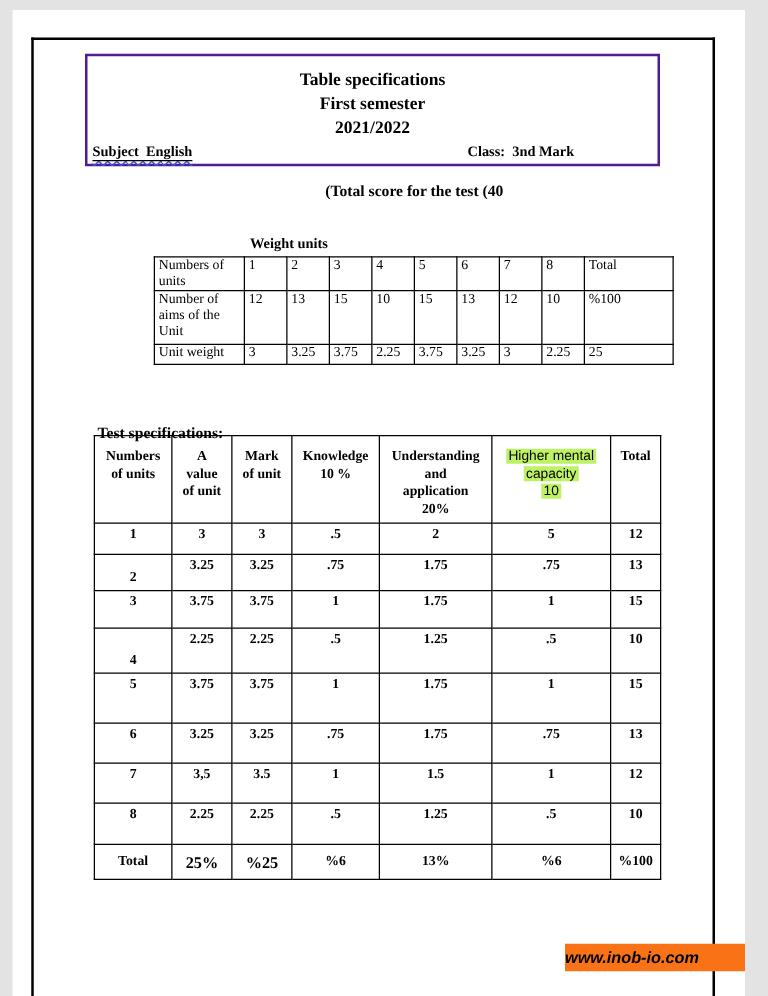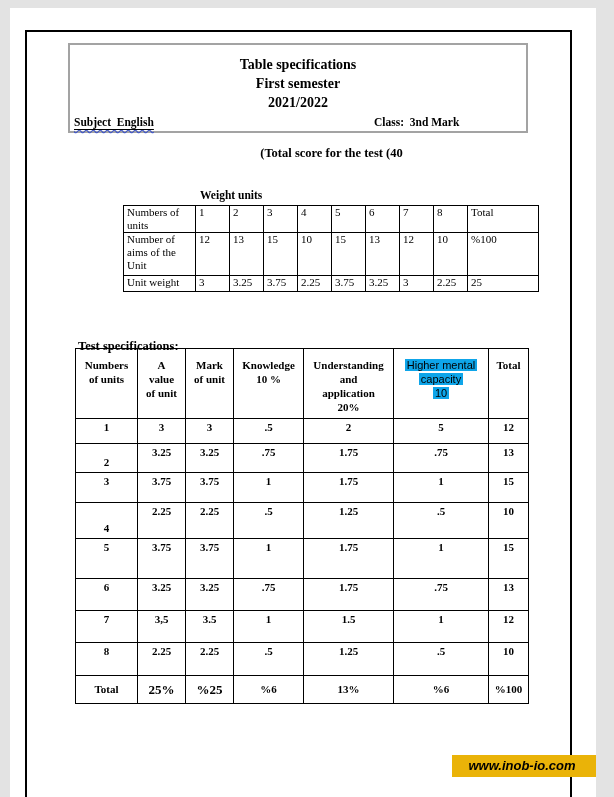--- a/index.html
+++ b/index.html
@@ -1,21 +1,21 @@
 <!DOCTYPE html>
 <html><head>
 <meta charset="utf-8">
 <style>
   * { margin:0; padding:0; box-sizing:border-box; }
   body { background:#888; font-family:"Liberation Serif", serif; }
   .canvas { position:relative; width:614px; height:797px; background:#e3e3e3; overflow:hidden; color:#000; }
   .page { position:absolute; left:10px; top:8px; width:586px; height:789px; background:#ffffff; }
   .frame { position:absolute; left:25px; top:30px; width:547px; height:775px; border:2px solid #000; border-bottom:none; }
 
-  .header-box { position:absolute; left:68px; top:43px; width:460px; height:90px; border:2px solid #a3a3a3; background:#fff; }
+  .header-box { position:absolute; left:68px; top:43px; width:460px; height:90px; border:2px solid #4c1d95; background:#fff; }
   .titles { text-align:center; padding-top:10px; font-weight:bold; font-size:14px; line-height:19px; }
   .header-bottom { position:absolute; left:4px; right:6px; bottom:1px; height:16px; font-weight:bold; font-size:11.5px; }
   .subject-wrap { position:absolute; left:0; bottom:2px; text-decoration:underline wavy #3b52c9; text-underline-offset:3px; white-space:pre; }
   .subject-inner { text-decoration:underline solid #000; white-space:pre; }
   .class-label { position:absolute; left:300px; bottom:2px; white-space:pre; }
 
   .total-line { position:absolute; left:25px; top:146px; width:613px; text-align:center; font-weight:bold; font-size:12.5px; }
 
   .weight-heading { position:absolute; left:156px; top:189px; font-weight:bold; font-size:11.5px;margin-left:44px; }
   table { border-collapse:collapse; table-layout:fixed; }
@@ -26,31 +26,31 @@
   .wt-r1 { height:27px; }
   .wt-r2 { height:43px; }
   .wt-r3 { height:16px; }
 
   .test-heading { position:absolute; left:78px; top:315px; font-weight:bold; font-size:12.5px;margin-top:24px; }
 
   .test-table { position:absolute; left:75px; top:348px; width:453px; font-size:11px; font-weight:bold; }
   .test-table th { vertical-align:top; text-align:center; padding-top:9px; font-size:11px; line-height:14px; white-space:pre-line; height:70px; }
   .test-table td { vertical-align:top; text-align:center; padding-top:2px; line-height:13px; }
   .th-higher { font-family:"Liberation Sans", sans-serif; font-weight:normal; font-size:11px; }
-  .hl { background:#0ea5e9; padding:0 2px; }
+  .hl { background:#bef264; padding:0 2px; }
   .num-bottom { vertical-align:bottom !important; padding-bottom:3px !important; }
   .tr-h25 { height:25px; } .tr-h29 { height:29px; } .tr-h30 { height:30px; }
   .tr-h36 { height:36px; } .tr-h40 { height:40px; } .tr-h32 { height:32px; }
   .tr-h33 { height:33px; } .tr-total { height:28px; }
   .tr-total td { vertical-align:middle; padding-top:0; }
   .big { font-size:13px; }
 
-  .watermark { position:absolute; left:452px; top:755px; width:144px; height:22px; background:#eab308;
+  .watermark { position:absolute; left:452px; top:755px; width:144px; height:22px; background:#f97316;
     font-family:"Liberation Sans", sans-serif; font-weight:bold; font-style:italic; font-size:13px;
-    text-align:center; line-height:22px; padding-right:4px; }
+    text-align:left; line-height:22px; padding-right:4px; }
 </style>
 </head>
 <body>
 
 <div class="canvas">
   <div class="page"></div>
   <div class="frame"></div>
 
   <div class="header-box">
     <div class="titles">

